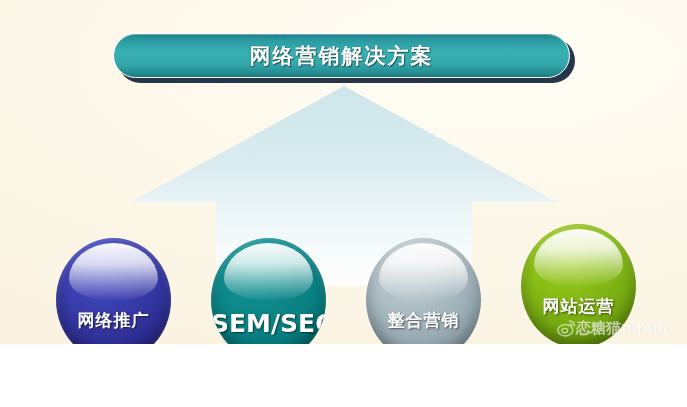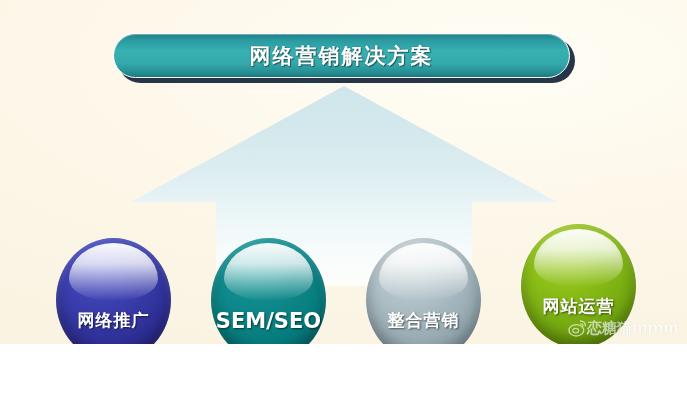--- a/index.html
+++ b/index.html
@@ -148,21 +148,21 @@
     width: 100%;
     top: 57%;
     text-align: center;
     color: #ffffff;
     font-weight: bold;
     letter-spacing: 1px;
     text-shadow: 1px 1px 2px rgba(0,0,0,.55);
     white-space: nowrap;
   }
   .caption.cjk { font-size: 17px; }
-  .caption.latin { font-size: 21px; letter-spacing: 0px; }
+  .caption.latin { font-size: 25px; letter-spacing: 0px; }
 
   #sphere-1 { left: 56px;  top: 238px;
     background: radial-gradient(ellipse 120% 120% at 38% 16%,
       #4a52c9 0%, #3b3fae 32%, #2e2f96 58%, #242473 82%, #1b1a55 100%); }
   #sphere-2 { left: 211px; top: 238px;
     background: radial-gradient(ellipse 120% 120% at 38% 16%,
       #21a0a0 0%, #0f8a8c 30%, #067b7d 58%, #046265 82%, #034a4c 100%); }
   #sphere-3 { left: 366px; top: 238px;
     background: radial-gradient(ellipse 120% 120% at 38% 16%,
       #c9d4d8 0%, #b2c2c8 28%, #97aab2 56%, #7f949c 82%, #6a7f88 100%); }
@@ -171,21 +171,21 @@
       #a7cf2e 0%, #8cbf17 30%, #74a810 58%, #5a8509 82%, #436306 100%); }
 
   #shadow-1 { left: 62px;  top: 372px; }
   #shadow-2 { left: 217px; top: 372px; }
   #shadow-3 { left: 372px; top: 372px; }
   #shadow-4 { left: 527px; top: 372px; }
 
   
   .watermark {
     position: absolute;
-    right: 8px;
+    right: 19px;
     bottom: 6px;
     display: flex;
     align-items: center;
     opacity: .62;
   }
   .wm-logo {
     width: 19px;
     height: 19px;
     flex: 0 0 auto;
     color: #ffffff;

